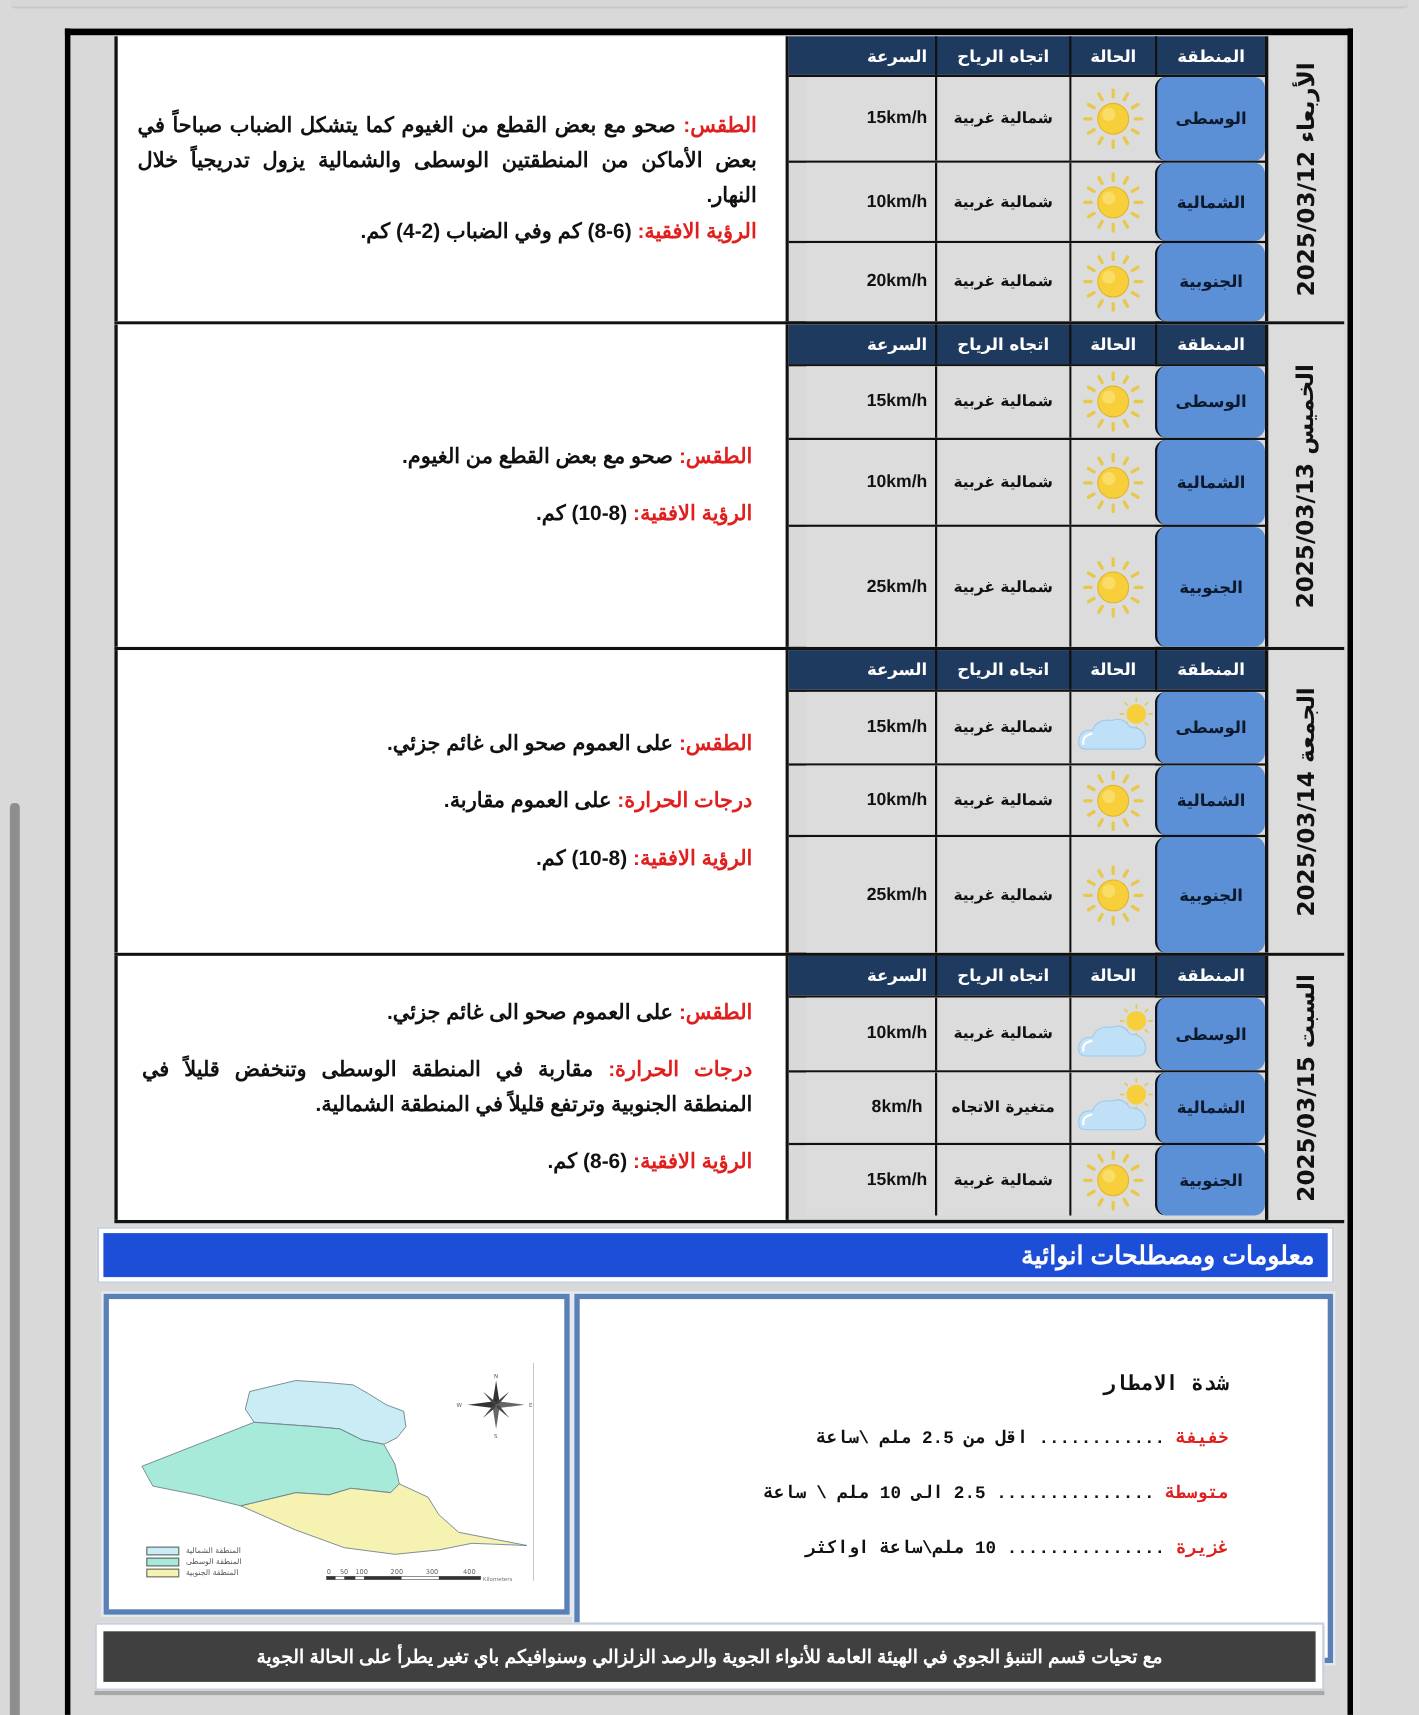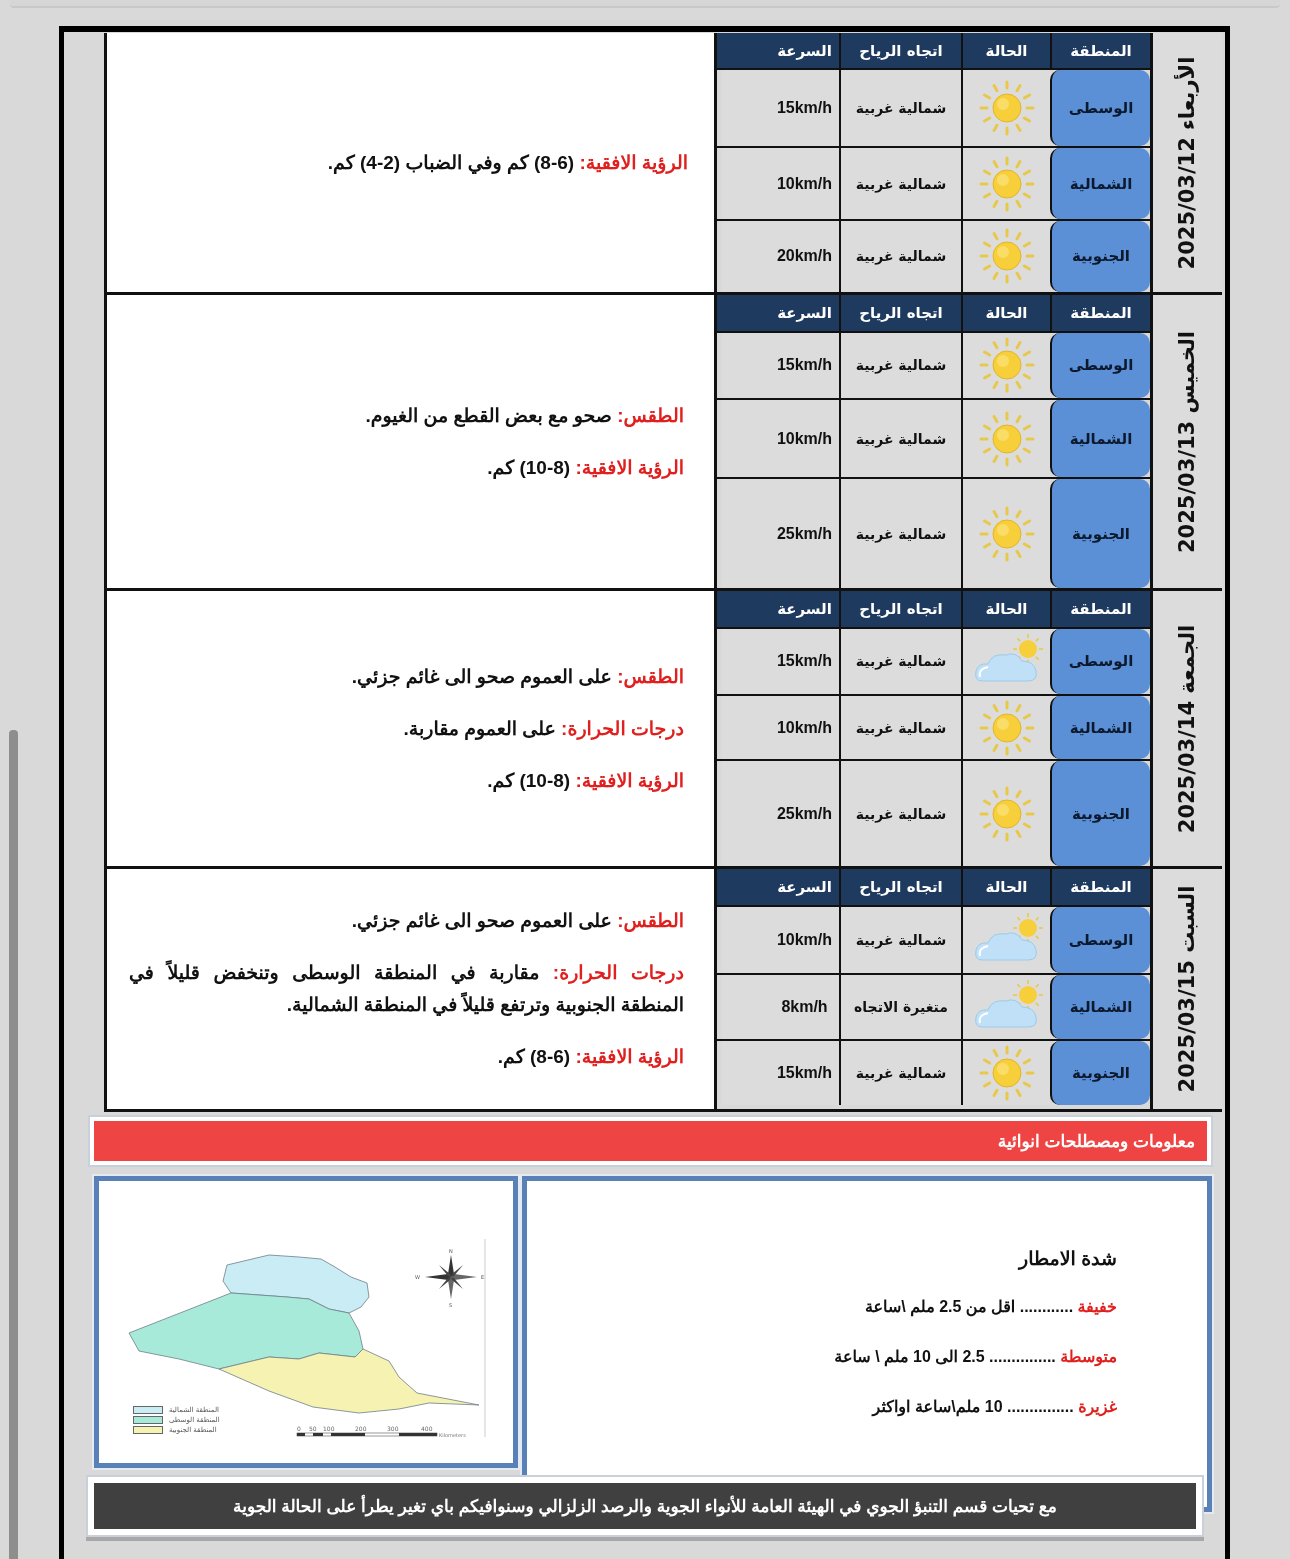--- a/index.html
+++ b/index.html
@@ -53,21 +53,21 @@
   .grid-head, .grid-row { display: flex; flex-direction: row; direction: rtl; }
   .grid-head { height: 36px; background: #1f3a5f; }
   .grid-head .c { color: #fff; font-size: 15px; font-weight: bold; }
   .grid-row { border-top: 2px solid #111; }
   .c {
     display: flex; align-items: center; justify-content: center;
     box-sizing: border-box; border-left: 2px solid #111; text-align: center;
   }
   .c:last-child { border-left: none; padding-left: 48px; }
   .c-region { width: 100px; }
-  .c-state { width: 89px; }
+  .c-state { width: 78px; }
   .c-dir { width: 122px; }
   .c-speed { width: 117px; }
   .grid-row .c-region { background: #5b8fd6; color: #0d1a2e; font-size: 15px; font-weight: bold; border-radius: 10px; }
   .grid-row .c-state, .grid-row .c-dir, .grid-row .c-speed { background: #dcdcdc; }
   .grid-row .c-dir { font-size: 14px; font-weight: bold; color: #111; }
   .grid-row .c-speed { font-size: 16px; font-weight: bold; color: #111; direction: ltr; font-family: "Liberation Sans", sans-serif; }
 
   .desc {
     flex: 1; background: #fff;
     border-left: 3px solid #111;
@@ -83,31 +83,31 @@
 
   .icon-sun, .icon-cloud { position: relative; width: 70px; height: 56px; }
   .icon-sun svg, .icon-cloud svg { position: absolute; left: 0; top: 0; }
 
   .info-bar {
     position: absolute; left: 88px; top: 1115px; width: 1125px; height: 52px;
     background: #fff; border: 2px solid #c8d0dc; box-sizing: border-box;
     padding: 4px;
   }
   .info-bar-inner {
-    background: #ef4444; height: 100%; display: flex; align-items: center;
+    background: #1d4ed8; height: 100%; display: flex; align-items: center;
     direction: rtl; padding-right: 12px; box-sizing: border-box;
-    color: #fff; font-weight: bold; font-size: 17px;
+    color: #fff; font-weight: bold; font-size: 23px;
     font-family: "Liberation Sans", sans-serif;
   }
   .panel {
     position: absolute; background: #fff; box-sizing: border-box;
     border: 5px solid #5a80b8; outline: 2px solid #e5e9f0;
   }
   .map-panel { left: 94px; top: 1176px; width: 424px; height: 292px; }
-  .rain-panel { left: 522px; top: 1176px; width: 690px; height: 336px; direction: rtl; font-family: Liberation Sans, sans-serif; padding-left: 48px; }
+  .rain-panel { left: 522px; top: 1176px; width: 690px; height: 336px; direction: rtl; font-family: Liberation Mono, monospace; padding-left: 48px; }
   .rain-title { position: absolute; right: 90px; top: 66px; font-weight: bold; font-size: 19px; color: #111; }
   .rain-row { position: absolute; right: 90px; font-weight: bold; font-size: 16px; color: #111; white-space: nowrap; }
   .rain-row .term { color: #e0201f; }
 
   .footer-bar {
     position: absolute; left: 86px; top: 1475px; width: 1118px; height: 62px;
     background: #fff; border: 2px solid #c8d0dc; box-sizing: border-box; padding: 6px;
     box-shadow: 0 4px 0 #a8a8a8;
   }
   .footer-inner {
@@ -218,20 +218,21 @@
                 <circle cx="35" cy="28" r="14" fill="#f6cf3a" stroke="#e3b52a" stroke-width="1"></circle>
                 <circle cx="31" cy="24" r="6" fill="#fbe27a" opacity="0.7"></circle>
               </svg>
             </div>
           </div>
       <div class="c c-dir">شمالية غربية</div>
       <div class="c c-speed">20km/h</div>
     </div>
       </div>
       <div class="desc">
+    <p><span class="lbl">الطقس:</span> <span>صحو مع بعض القطع من الغيوم كما يتشكل الضباب صباحاً في بعض الأماكن من المنطقتين الوسطى والشمالية يزول تدريجياً خلال النهار.</span></p>
     <p><span class="lbl">الرؤية الافقية:</span> <span>(6-8) كم وفي الضباب (2-4) كم.</span></p>
   </div>
     </div>
   <div class="day" style="height:296px;">
       <div class="day-label">
         <span>الخميس 2025/03/13</span>
       </div>
       <div class="grid">
         <div class="grid-head">
     <div class="c c-region">المنطقة</div>

